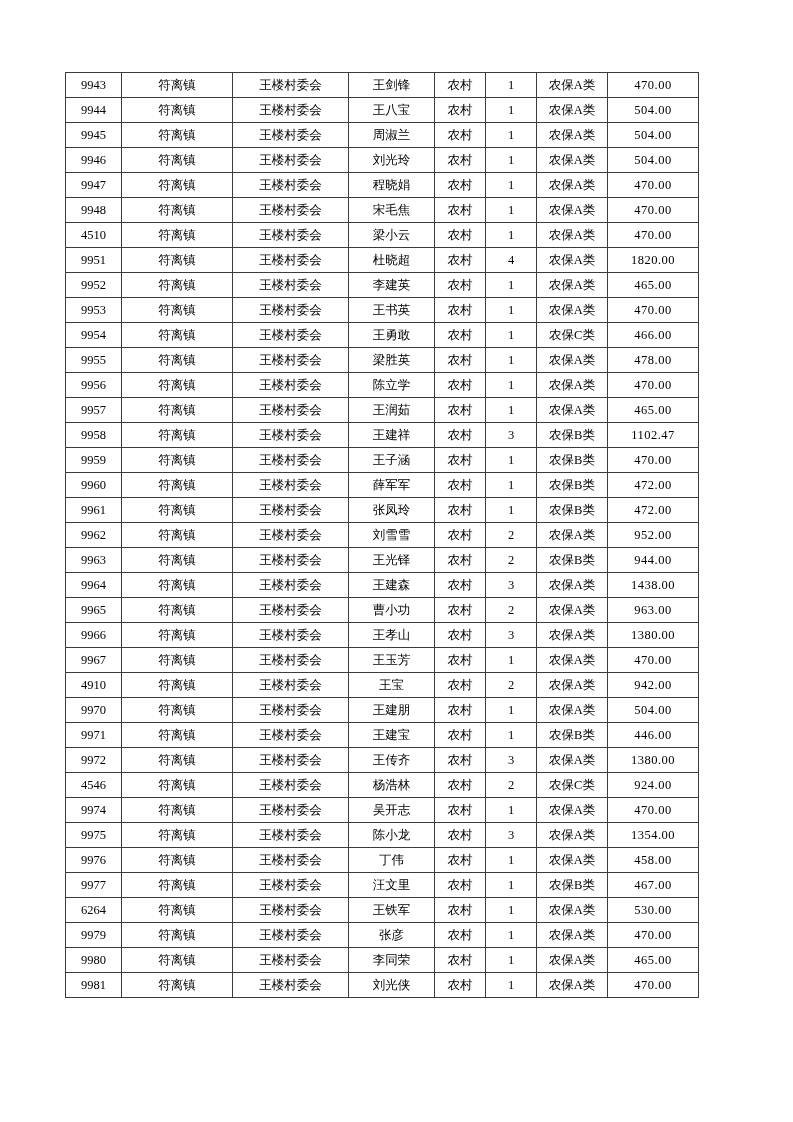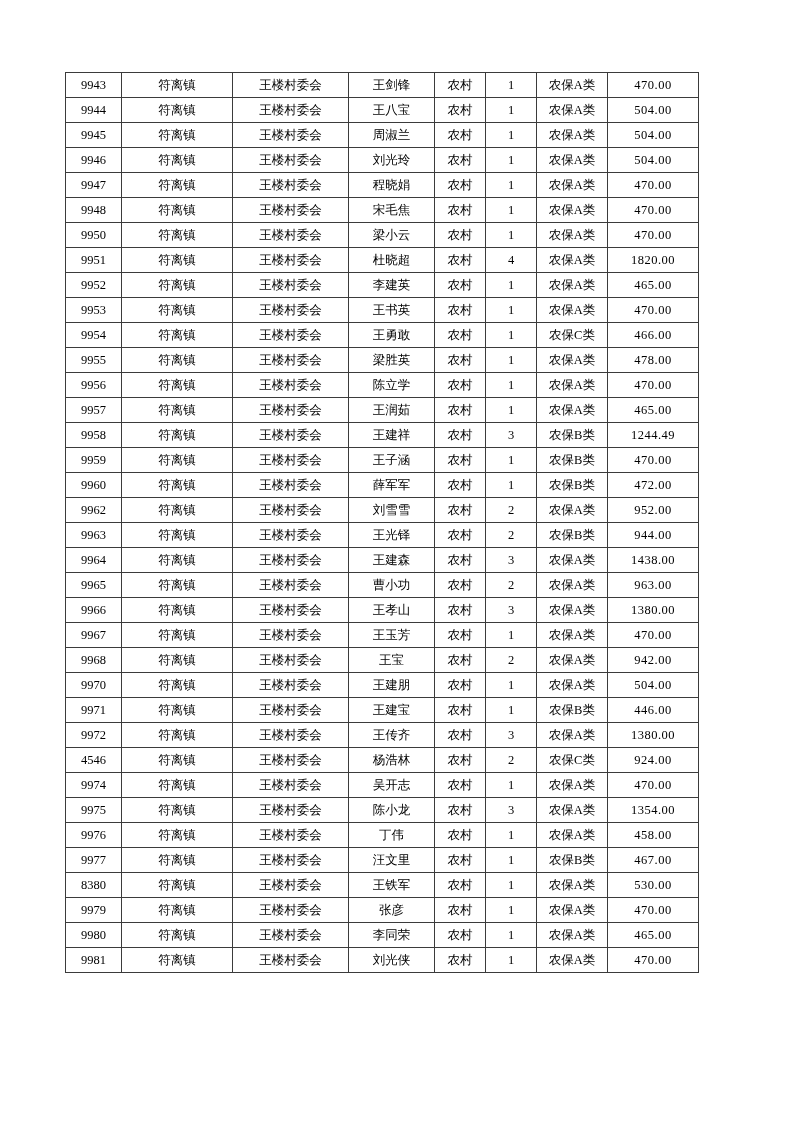--- a/index.html
+++ b/index.html
@@ -104,21 +104,21 @@
           <td class="col-0">9948</td>
           <td class="col-1">符离镇</td>
           <td class="col-2">王楼村委会</td>
           <td class="col-3">宋毛焦</td>
           <td class="col-4">农村</td>
           <td class="col-5">1</td>
           <td class="col-6">农保A类</td>
           <td class="col-7">470.00</td>
         </tr>
         <tr>
-          <td class="col-0">9950</td>
+          <td class="col-0">4510</td>
           <td class="col-1">符离镇</td>
           <td class="col-2">王楼村委会</td>
           <td class="col-3">梁小云</td>
           <td class="col-4">农村</td>
           <td class="col-5">1</td>
           <td class="col-6">农保A类</td>
           <td class="col-7">470.00</td>
         </tr>
         <tr>
           <td class="col-0">9951</td>
@@ -191,21 +191,21 @@
           <td class="col-7">465.00</td>
         </tr>
         <tr>
           <td class="col-0">9958</td>
           <td class="col-1">符离镇</td>
           <td class="col-2">王楼村委会</td>
           <td class="col-3">王建祥</td>
           <td class="col-4">农村</td>
           <td class="col-5">3</td>
           <td class="col-6">农保B类</td>
-          <td class="col-7">1244.49</td>
+          <td class="col-7">1102.47</td>
         </tr>
         <tr>
           <td class="col-0">9959</td>
           <td class="col-1">符离镇</td>
           <td class="col-2">王楼村委会</td>
           <td class="col-3">王子涵</td>
           <td class="col-4">农村</td>
           <td class="col-5">1</td>
           <td class="col-6">农保B类</td>
           <td class="col-7">470.00</td>
@@ -214,20 +214,30 @@
           <td class="col-0">9960</td>
           <td class="col-1">符离镇</td>
           <td class="col-2">王楼村委会</td>
           <td class="col-3">薛军军</td>
           <td class="col-4">农村</td>
           <td class="col-5">1</td>
           <td class="col-6">农保B类</td>
           <td class="col-7">472.00</td>
         </tr>
         <tr>
+          <td class="col-0">9961</td>
+          <td class="col-1">符离镇</td>
+          <td class="col-2">王楼村委会</td>
+          <td class="col-3">张凤玲</td>
+          <td class="col-4">农村</td>
+          <td class="col-5">1</td>
+          <td class="col-6">农保B类</td>
+          <td class="col-7">472.00</td>
+        </tr>
+        <tr>
           <td class="col-0">9962</td>
           <td class="col-1">符离镇</td>
           <td class="col-2">王楼村委会</td>
           <td class="col-3">刘雪雪</td>
           <td class="col-4">农村</td>
           <td class="col-5">2</td>
           <td class="col-6">农保A类</td>
           <td class="col-7">952.00</td>
         </tr>
         <tr>
@@ -274,21 +284,21 @@
           <td class="col-0">9967</td>
           <td class="col-1">符离镇</td>
           <td class="col-2">王楼村委会</td>
           <td class="col-3">王玉芳</td>
           <td class="col-4">农村</td>
           <td class="col-5">1</td>
           <td class="col-6">农保A类</td>
           <td class="col-7">470.00</td>
         </tr>
         <tr>
-          <td class="col-0">9968</td>
+          <td class="col-0">4910</td>
           <td class="col-1">符离镇</td>
           <td class="col-2">王楼村委会</td>
           <td class="col-3">王宝</td>
           <td class="col-4">农村</td>
           <td class="col-5">2</td>
           <td class="col-6">农保A类</td>
           <td class="col-7">942.00</td>
         </tr>
         <tr>
           <td class="col-0">9970</td>
@@ -364,21 +374,21 @@
           <td class="col-0">9977</td>
           <td class="col-1">符离镇</td>
           <td class="col-2">王楼村委会</td>
           <td class="col-3">汪文里</td>
           <td class="col-4">农村</td>
           <td class="col-5">1</td>
           <td class="col-6">农保B类</td>
           <td class="col-7">467.00</td>
         </tr>
         <tr>
-          <td class="col-0">8380</td>
+          <td class="col-0">6264</td>
           <td class="col-1">符离镇</td>
           <td class="col-2">王楼村委会</td>
           <td class="col-3">王铁军</td>
           <td class="col-4">农村</td>
           <td class="col-5">1</td>
           <td class="col-6">农保A类</td>
           <td class="col-7">530.00</td>
         </tr>
         <tr>
           <td class="col-0">9979</td>

